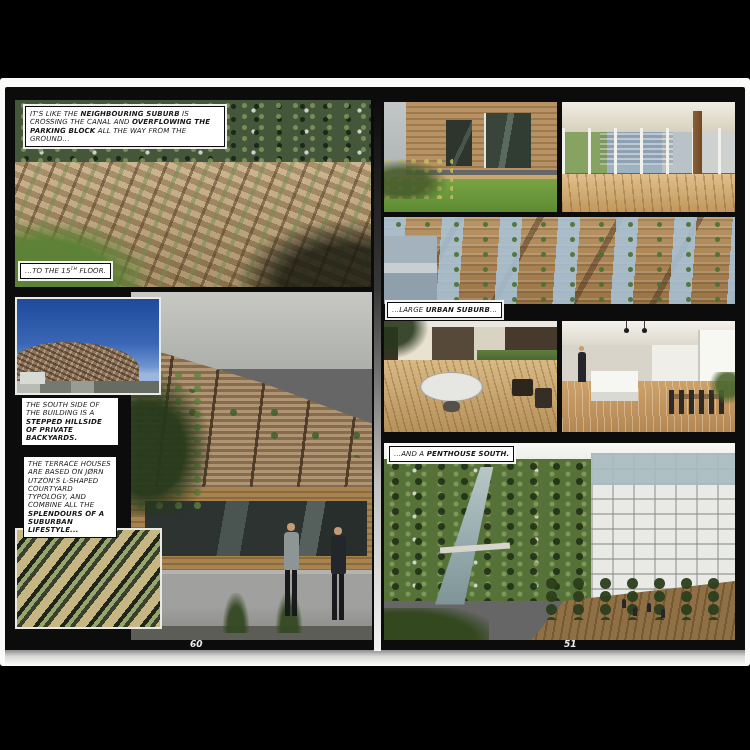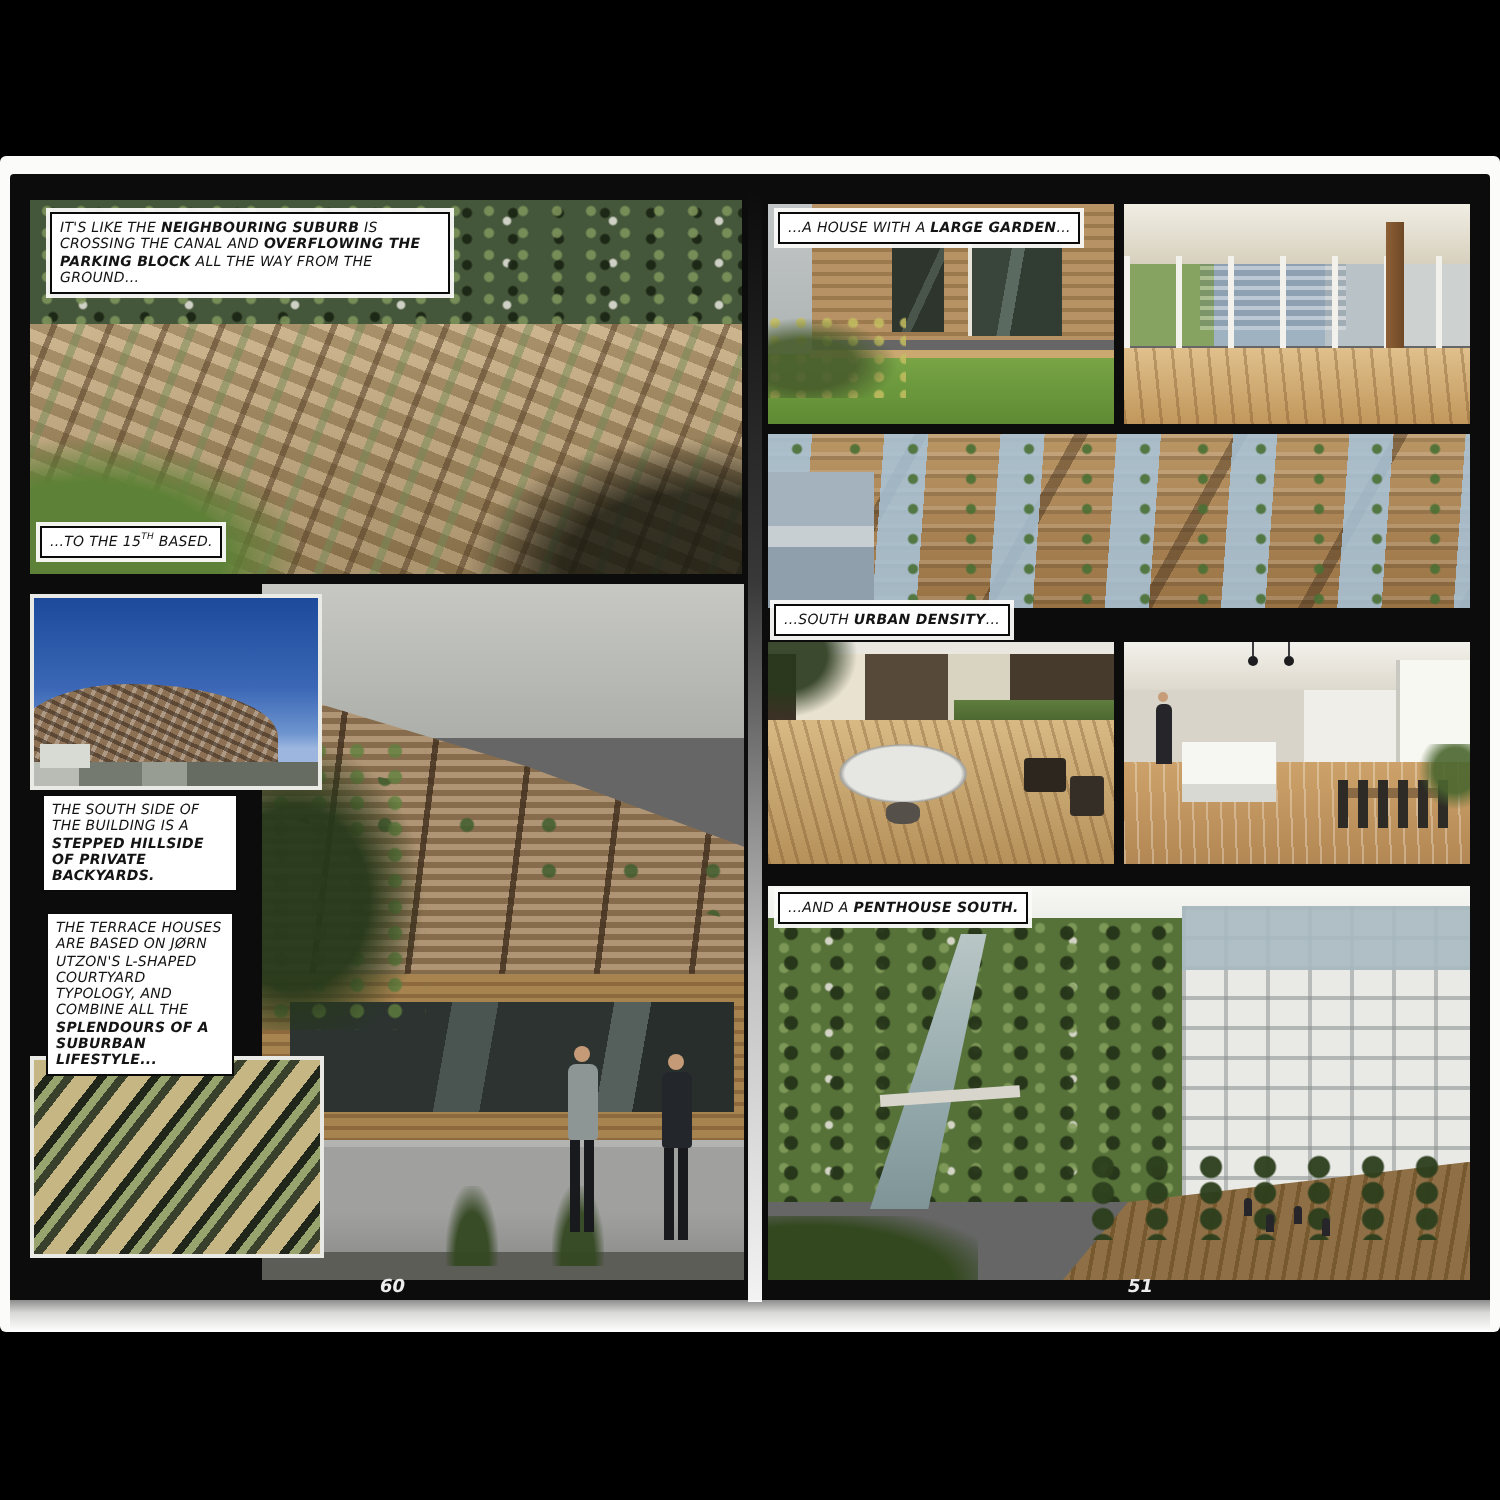--- a/index.html
+++ b/index.html
@@ -232,21 +232,21 @@
   <div class="gutter"></div>
 
   <div class="photo" id="photo1" title="Aerial view of wooden terraced housing overflowing toward a green suburb">
     <div class="layer trees"></div>
     <div class="layer terraces"></div>
     <div class="layer grass"></div>
     <div class="layer shade"></div>
   </div>
 
   <div class="caption halo" id="cap1"><span>IT'S LIKE THE </span><span class="b">NEIGHBOURING SUBURB</span><span> IS CROSSING THE CANAL AND </span><span class="b">OVERFLOWING THE PARKING BLOCK</span><span> ALL THE WAY FROM THE GROUND...</span></div>
-  <div class="caption halo oneline" id="cap2"><span>...TO THE 15</span><sup>TH</sup><span> BASED.</span></div>
+  <div class="caption halo oneline" id="cap2"><span>...TO THE 15</span><sup>TH</sup><span> FLOOR.</span></div>
 
   <div class="photo" id="photo3" title="Street view of stepped wooden hillside building with two men walking">
     <div class="layer sky"></div>
     <div class="layer terr"></div>
     <div class="layer terrgreen"></div>
     <div class="layer facade"></div>
     <div class="layer glassband"></div>
     <div class="layer wall"></div>
     <div class="layer path"></div>
     <div class="layer bush"></div>
@@ -290,27 +290,26 @@
 
   <div class="photo" id="photoB" title="Covered roof terrace with wooden deck and sliding glass walls">
     <div class="layer ceil"></div>
     <div class="layer back"></div>
     <div class="layer bldgtex"></div>
     <div class="layer mull"></div>
     <div class="layer post"></div>
     <div class="layer deck"></div>
   </div>
 
-  <div class="caption halo oneline" id="capLG"><span>...A HOUSE WITH A </span><span class="b">LARGE GARDEN</span><span>...</span></div>
 
   <div class="photo" id="photoC" title="Dense stepped wooden facade with blue glass balustrades">
     <div class="layer greyend"></div>
   </div>
 
-  <div class="caption halo oneline" id="capUD"><span>...SOUTH </span><span class="b">URBAN DENSITY</span><span>...</span></div>
+  <div class="caption halo oneline" id="capUD"><span>...LARGE </span><span class="b">URBAN SUBURB</span><span>...</span></div>
 
   <div class="photo" id="photoD" title="Roof deck with round white table and chairs">
     <div class="layer ceilline"></div>
     <div class="layer backwall"></div>
     <div class="layer planter"></div>
     <div class="layer deck"></div>
     <div class="layer table"></div>
     <div class="layer tablebase"></div>
     <div class="layer chair1"></div>
     <div class="layer chair2"></div>

